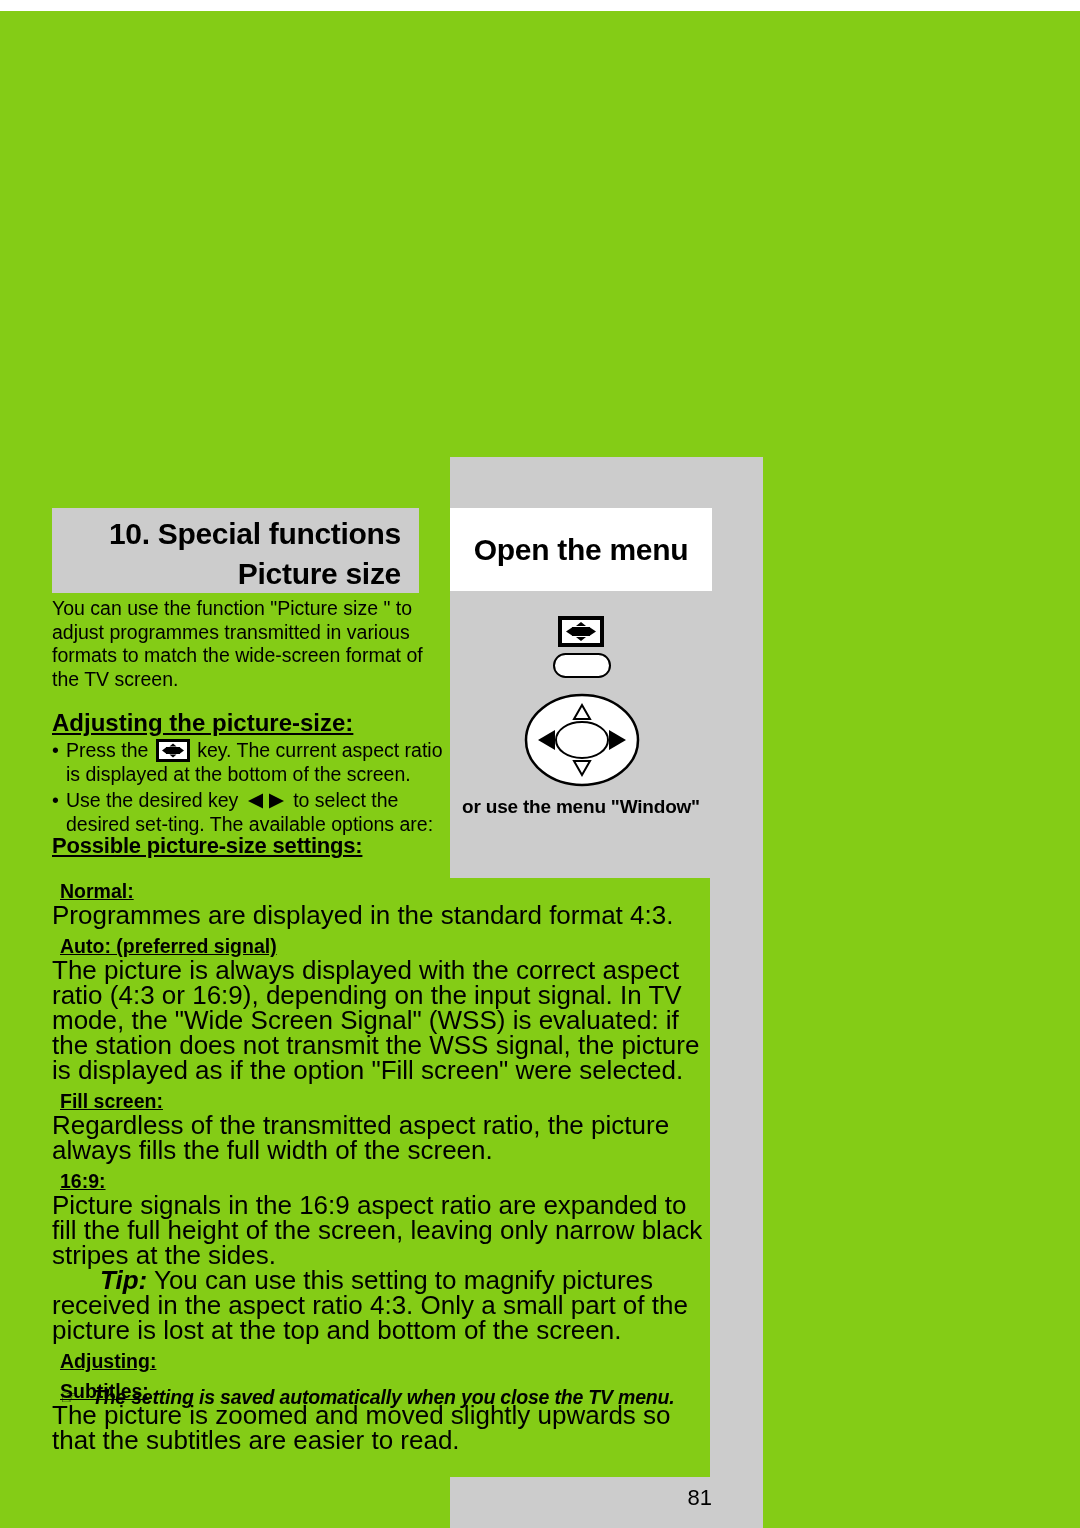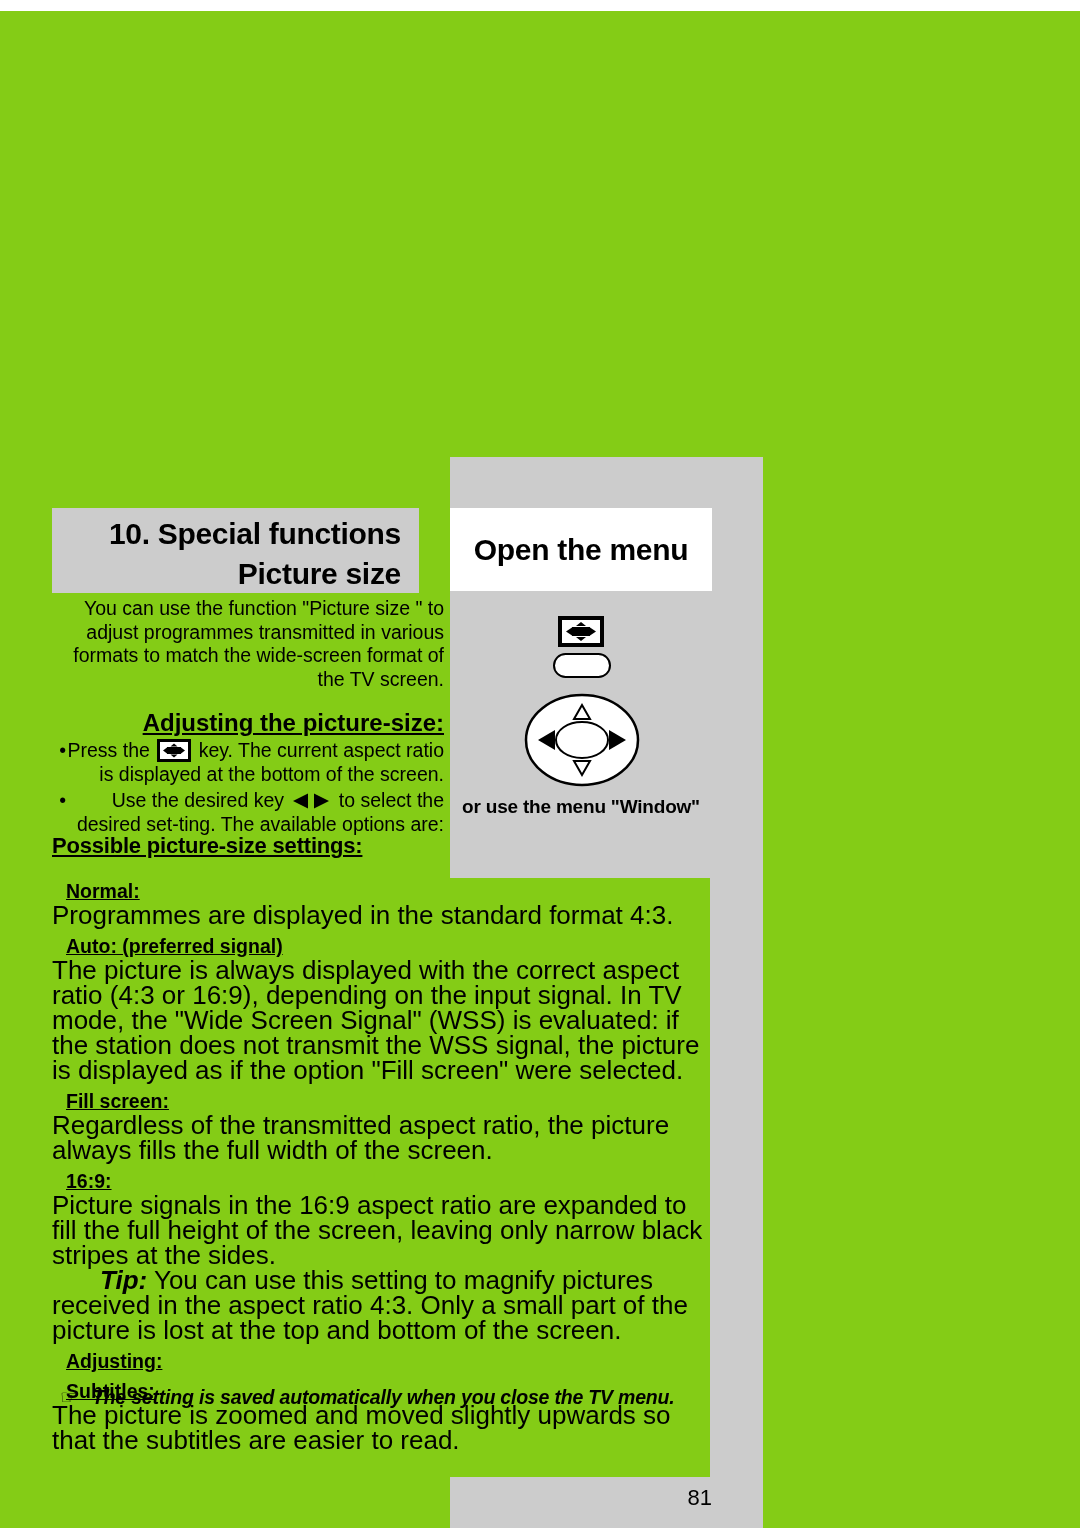--- a/index.html
+++ b/index.html
@@ -81,21 +81,20 @@
     letter-spacing: -0.3px;
     white-space: nowrap;
   }
 
   
   .left-col {
     position: absolute;
     left: 52px;
     top: 586px;
     width: 392px;
-    text-align: right;
   }
   .para {
     font-size: 19.5px;
     line-height: 23.5px;
     margin: 0 0 4px 0;
   }
   .subhead {
     font-weight: bold;
     font-size: 24px;
     line-height: 24px;
@@ -135,21 +134,21 @@
     top: 862px;
     width: 660px;
   }
   .main-body .para {
     font-size: 26px;
     line-height: 25px;
     margin: 0;
   }
   .main-body .subhead {
     font-size: 19.5px;
-    margin: 6px 0 0 14px;
+    margin: 6px 0 0 8px;
   }
   .tip-label {
     font-weight: bold;
     font-style: italic;
     margin-left: 48px;
   }
 
   
   .footnote {
     position: absolute;

